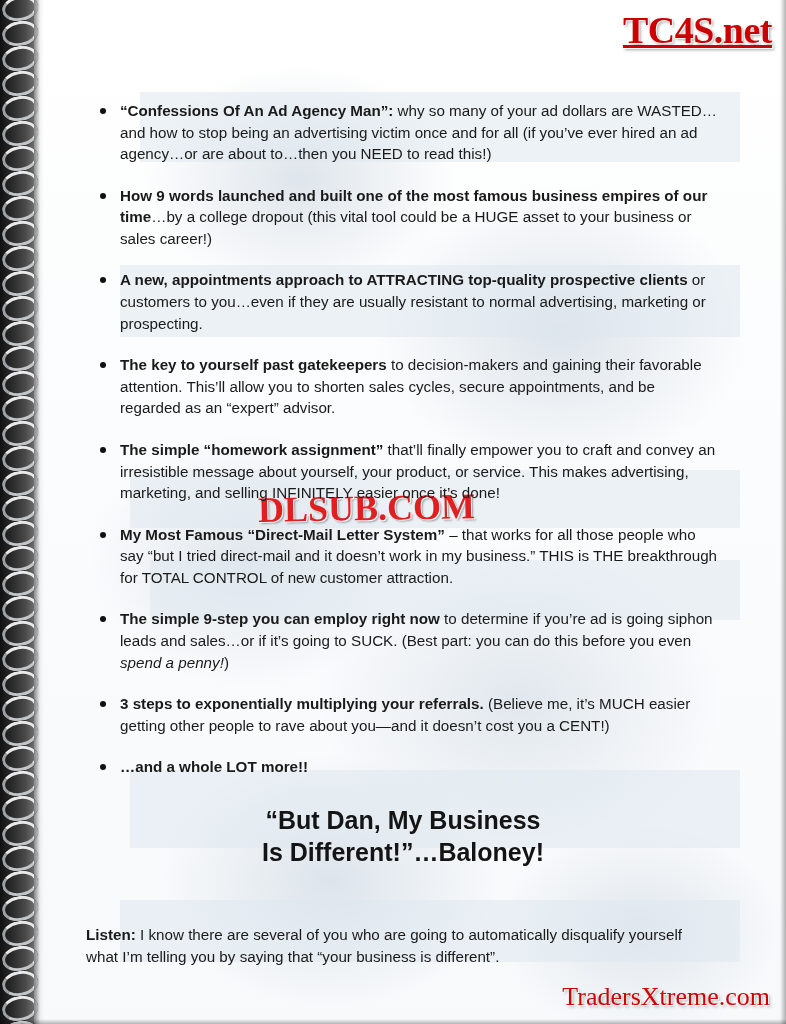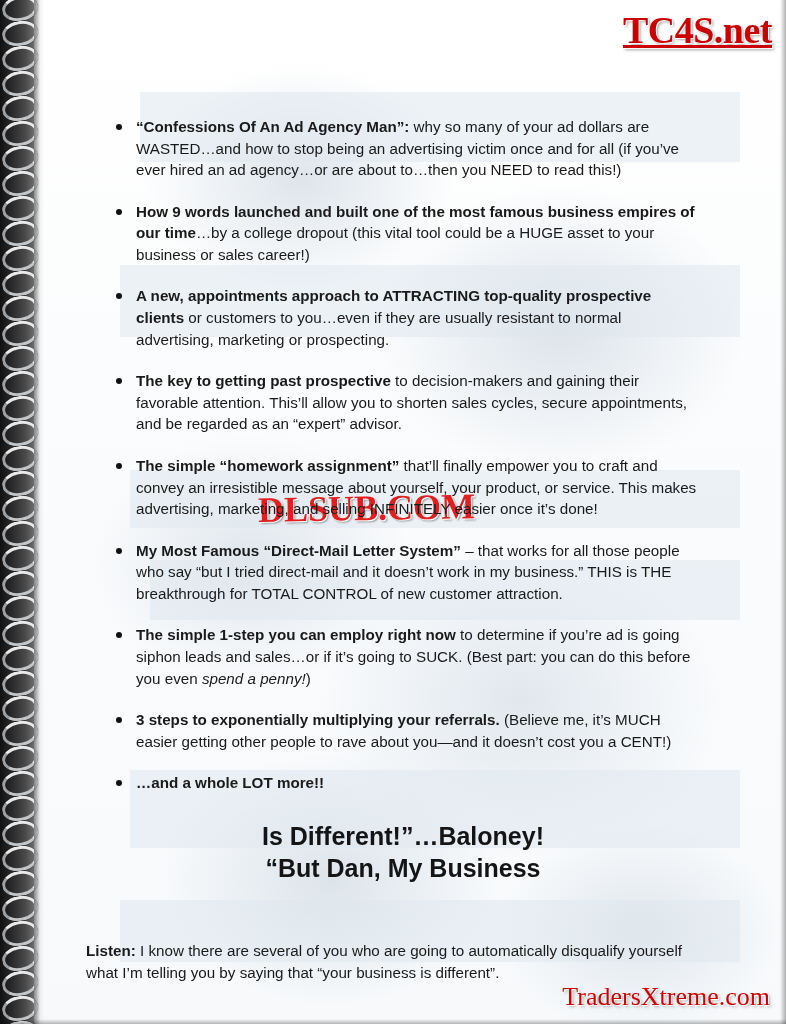--- a/index.html
+++ b/index.html
@@ -126,21 +126,21 @@
 
   
   .content {
     position: absolute;
     left: 88px;
     top: 100px;
     width: 630px;
   }
   ul.bullets {
     list-style: none;
-    margin: 16px;
+    margin: 0;
     padding: 0;
   }
   ul.bullets > li {
     position: relative;
     padding-left: 32px;
     margin-bottom: 20px;
     font-size: 15.2px;
     line-height: 1.42;
     color: #1a1a1a;
   }
@@ -245,42 +245,42 @@
       <li>
         <span class="b">“Confessions Of An Ad Agency Man”:</span><span> why so many of your ad dollars are WASTED…and how to stop being an advertising victim once and for all (if you’ve ever hired an ad agency…or are about to…then you NEED to read this!)</span>
       </li>
       <li>
         <span class="b">How 9 words launched and built one of the most famous business empires of our time</span><span>…by a college dropout (this vital tool could be a HUGE asset to your business or sales career!)</span>
       </li>
       <li>
         <span class="b">A new, appointments approach to ATTRACTING top-quality prospective clients</span><span> or customers to you…even if they are usually resistant to normal advertising, marketing or prospecting.</span>
       </li>
       <li>
-        <span class="b">The key to getting past prospective</span><span> to decision-makers and gaining their favorable attention. This’ll allow you to shorten sales cycles,  secure appointments, and be regarded as an “expert” advisor.</span>
+        <span class="b">The key to yourself past gatekeepers</span><span> to decision-makers and gaining their favorable attention. This’ll allow you to shorten sales cycles,  secure appointments, and be regarded as an “expert” advisor.</span>
       </li>
       <li>
         <span class="b">The simple “homework assignment”</span><span> that’ll finally empower you to craft and convey an irresistible message about yourself, your product, or service. This makes advertising, marketing, and selling INFINITELY easier once it’s done!</span>
       </li>
       <li>
         <span class="b">My Most Famous “Direct-Mail Letter System”</span><span> – that works for all those people who say “but I tried direct-mail and it doesn’t work in my business.” THIS is THE breakthrough for TOTAL CONTROL of new customer attraction.</span>
       </li>
       <li>
-        <span class="b">The simple 1-step you can employ right now</span><span> to determine if you’re ad is going siphon leads and sales…or if it’s going to SUCK.  (Best part: you can do this before you even </span><span class="i">spend a penny!</span><span>)</span>
+        <span class="b">The simple 9-step you can employ right now</span><span> to determine if you’re ad is going siphon leads and sales…or if it’s going to SUCK.  (Best part: you can do this before you even </span><span class="i">spend a penny!</span><span>)</span>
       </li>
       <li>
         <span class="b">3 steps to exponentially multiplying your referrals.</span><span>  (Believe me, it’s MUCH easier getting other people to rave about you—and it doesn’t cost you a CENT!)</span>
       </li>
       <li>
         <span class="b">…and a whole LOT more!!</span><span></span>
       </li>
     </ul>
 
     <div class="headline">
+      <div>“But Dan, My Business</div>
       <div>Is Different!”…Baloney!</div>
-      <div>“But Dan, My Business</div>
     </div>
 
     <p class="closing">
       <span class="b">Listen:</span><span> I know there are several of you who are going to automatically disqualify yourself what I’m telling you by saying that “your business is different”.</span>
     </p>
 
   </div>
 </div>
 
 </body></html>

